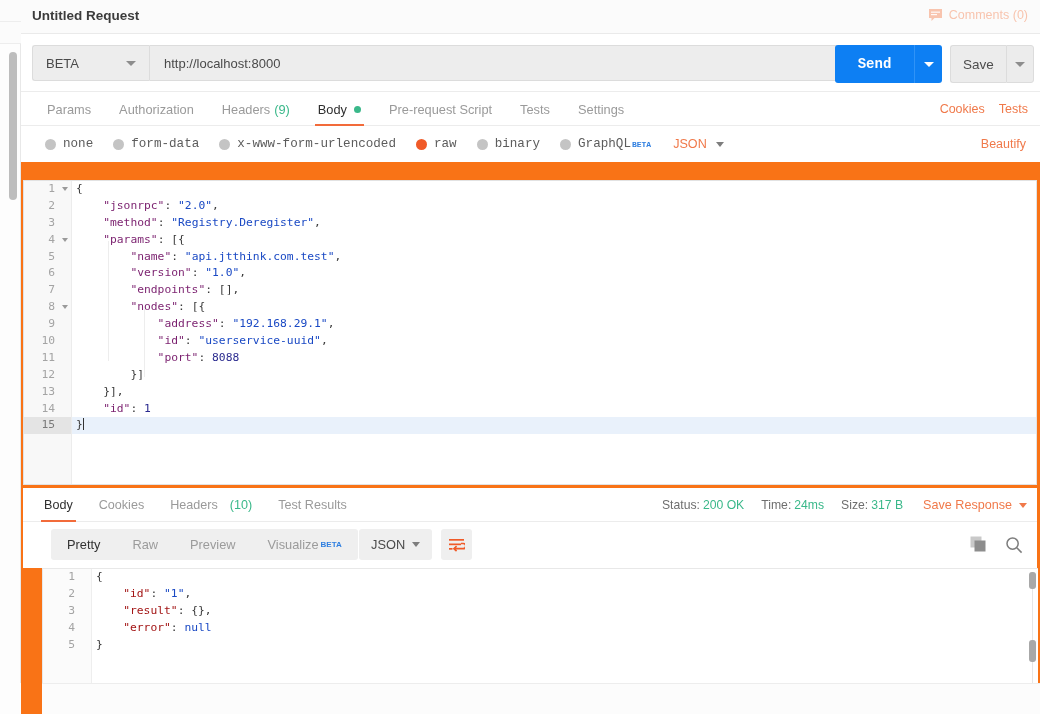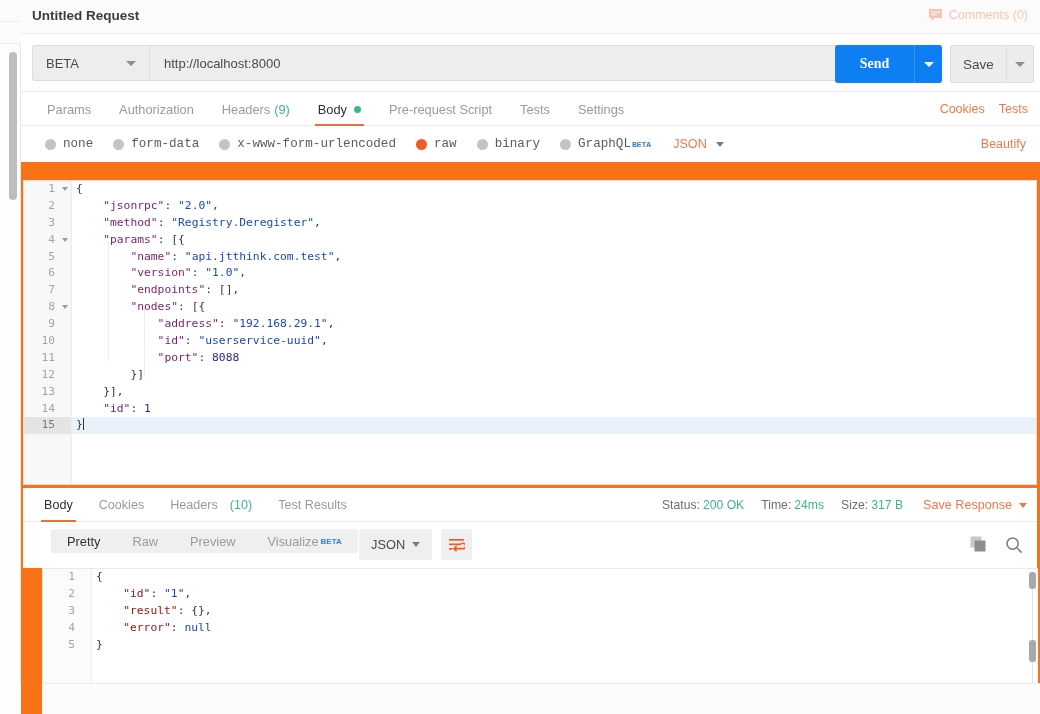--- a/index.html
+++ b/index.html
@@ -99,21 +99,21 @@
   }
   .url-text { margin-left: 14px; font-size: 13px; color: #4a4a4a; }
   .send-btn {
     position: absolute; left: 814px; top: 11px;
     width: 79px; height: 38px;
     background: #0d7ff3;
     border-radius: 3px 0 0 3px;
     color: #fff; font-size: 14px; font-weight: 700;
     display: flex; align-items: center; justify-content: center;
     cursor: pointer; border: none;
-    font-family: Liberation Serif, serif;
+    font-family: Liberation Mono, monospace;
   }
   .send-caret-btn {
     position: absolute; left: 893px; top: 11px;
     width: 28px; height: 38px;
     background: #0d7ff3;
     border-left: 1px solid #2f93f7;
     border-radius: 0 3px 3px 0;
     cursor: pointer;
     display: flex; align-items: center; justify-content: center;
   }
@@ -320,21 +320,21 @@
     border-top: 5px solid #f0794a;
   }
 
   .resp-toolbar {
     position: absolute; left: 2px; top: 522px;
     width: 1014px; height: 46px;
     background: #ffffff;
   }
   .seg-group {
     position: absolute; left: 28px; top: 7px;
-    height: 24px;
+    height: 31px;
     background: #efefef;
     border-radius: 3px;
     display: flex; align-items: center;
   }
   .seg {
     padding: 0 16px; height: 31px;
     display: flex; align-items: center;
     font-size: 12.8px; color: #9b9b9b; cursor: pointer;
     white-space: nowrap;
   }

